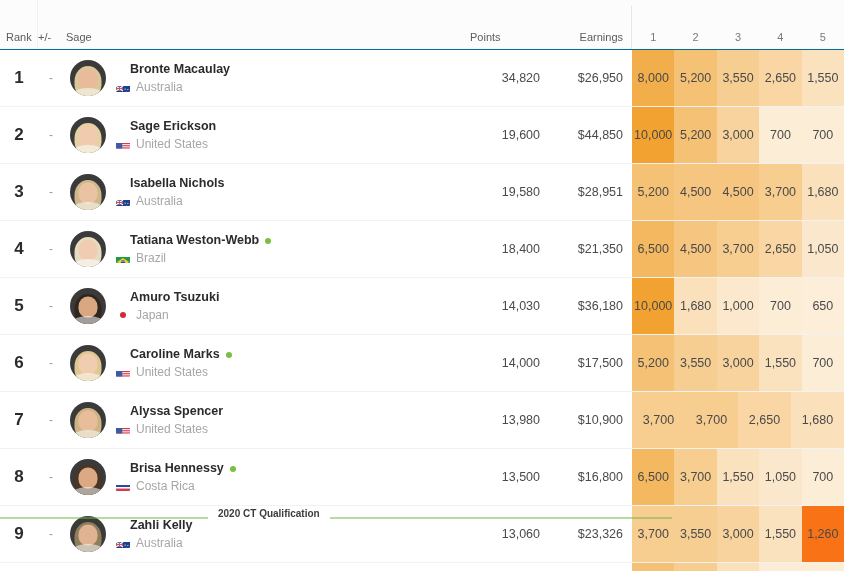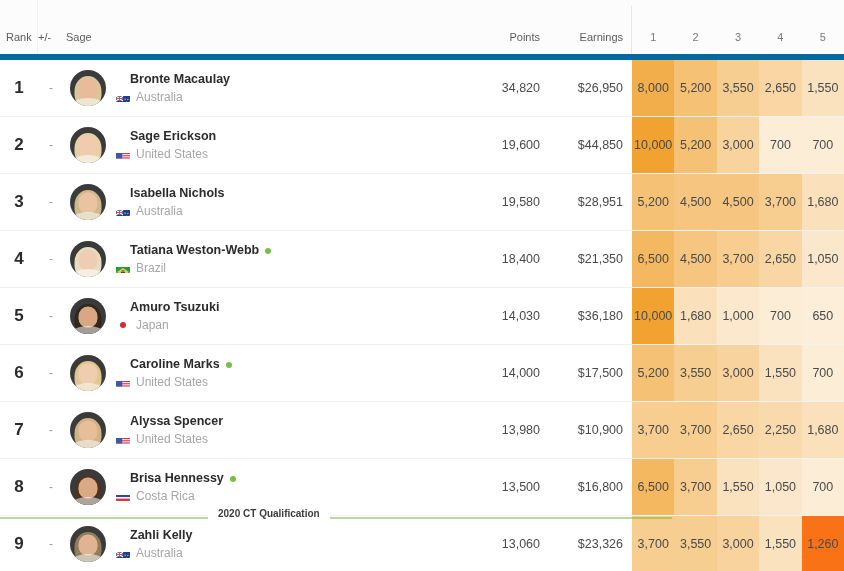--- a/index.html
+++ b/index.html
@@ -12,41 +12,41 @@
     -webkit-font-smoothing: antialiased;
   }
 
   #rankings-table {
     width: 844px;
     position: relative;
   }
 
   
   .thead {
-    height: 60px;
+    height: 50px;
     background: #fcfcfc;
     position: relative;
-    border-bottom: 6px solid #0369a1;
+    border-bottom: 1px solid #0369a1;
   }
   .thead .hrow {
     display: flex;
     align-items: flex-end;
     height: 50px;
   }
   .th {
     font-size: 11px;
     color: #5c5c5c;
     font-weight: 400;
     padding-bottom: 7px;
     white-space: nowrap;
   }
   .th.rank   { width: 38px; text-align: left;  padding-left: 6px; }
   .th.pm     { width: 26px; text-align: left;  }
   .th.name   { flex: 1;     text-align: left;  padding-left: 2px; }
-  .th.points { width: 78px; text-align: right; padding-right: 8px;}
+  .th.points { width: 78px; padding-right: 8px;}
   .th.earn   { width: 84px; text-align: right; padding-right: 9px;}
   .ev-head   { width: 212px; position: relative; }
 
   .events-label {
     position: absolute;
     top: 11px;
     left: 0;
     width: 212px;
     text-align: center;
     font-size: 11px;
@@ -533,21 +533,20 @@
               <span class="ctry">United States</span>
             </div>
           </div>
         </div>
         <div class="c c-points">13,980</div>
         <div class="c c-earn">$10,900</div>
         <div class="c-events">
           <div class="ev-cell" style="background: rgb(247, 205, 144);">3,700</div>
           <div class="ev-cell" style="background: rgb(247, 205, 144);">3,700</div>
           <div class="ev-cell" style="background: rgb(249, 214, 164);">2,650</div>
-          <div class="ev-cell" style="background: rgb(249, 218, 173);">2,250</div>
           <div class="ev-cell" style="background: rgb(250, 224, 187);">1,680</div>
         </div>
       </div>
       <div class="row">
         <div class="c c-rank">8</div>
         <div class="c c-pm">-</div>
         <div class="c c-name">
           <div class="avatar">
             <div class="hair" style="background:#4a3525"></div>
             <div class="face" style="background:#dba983"></div>

